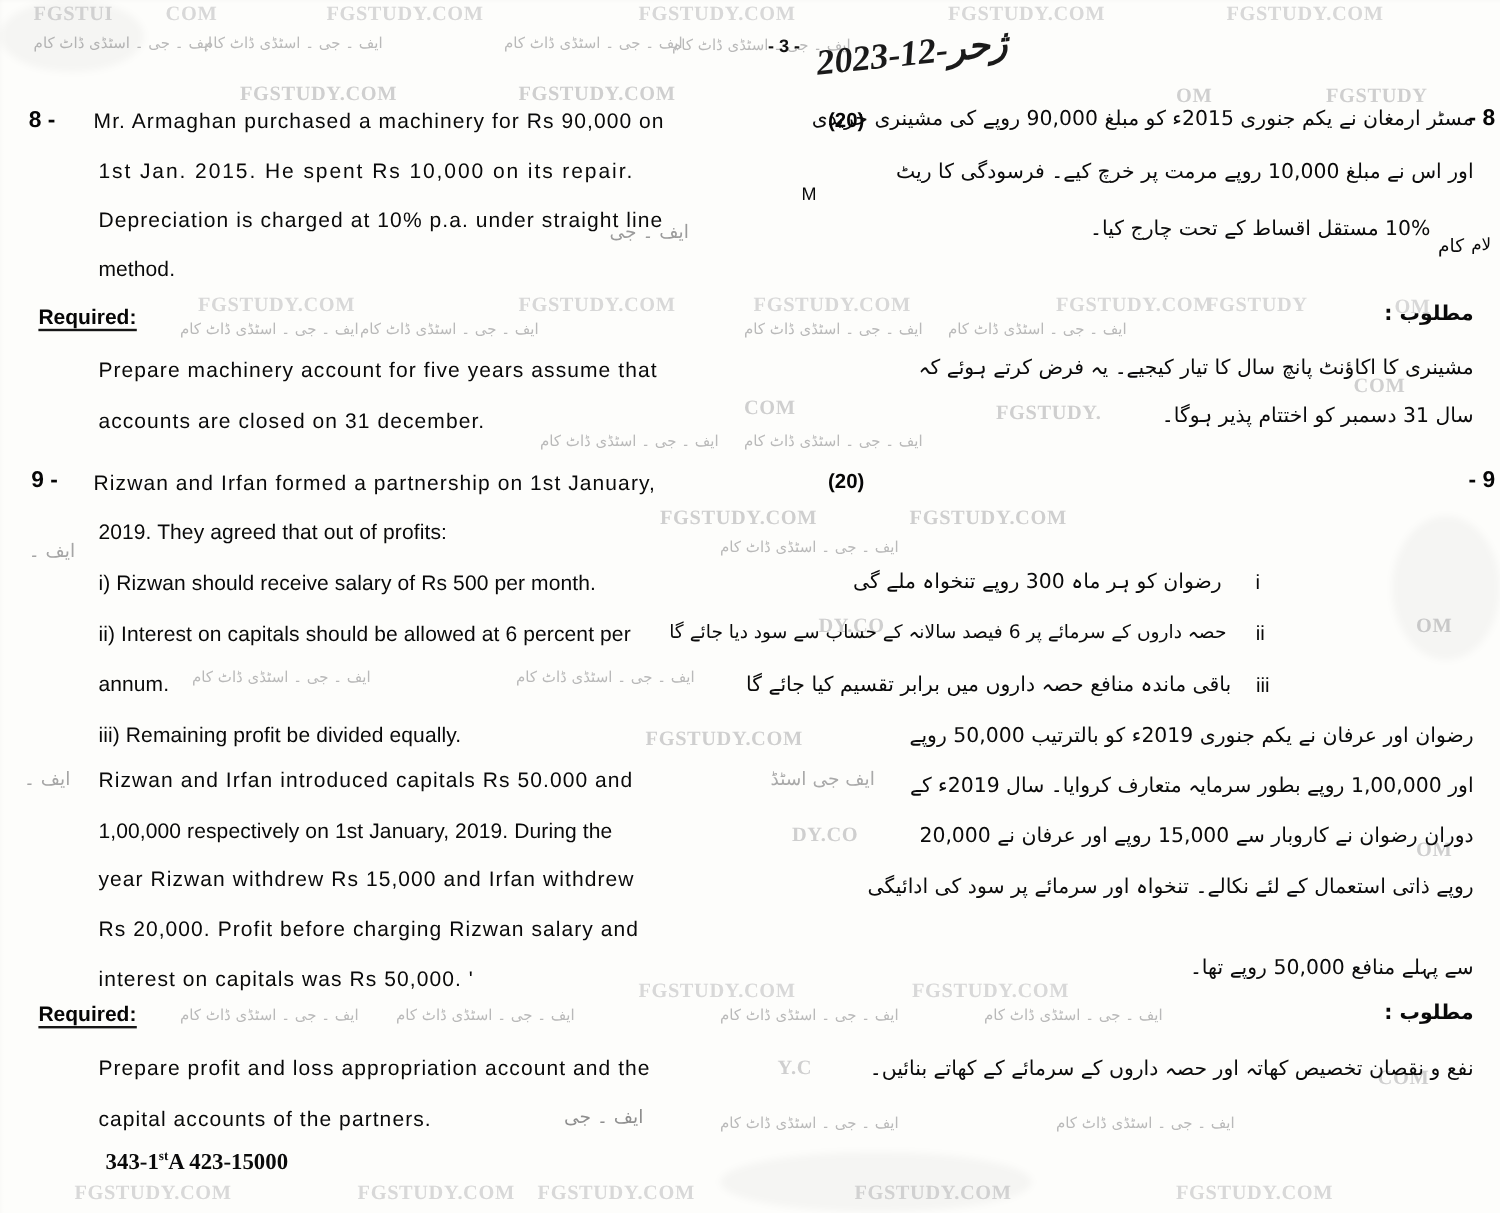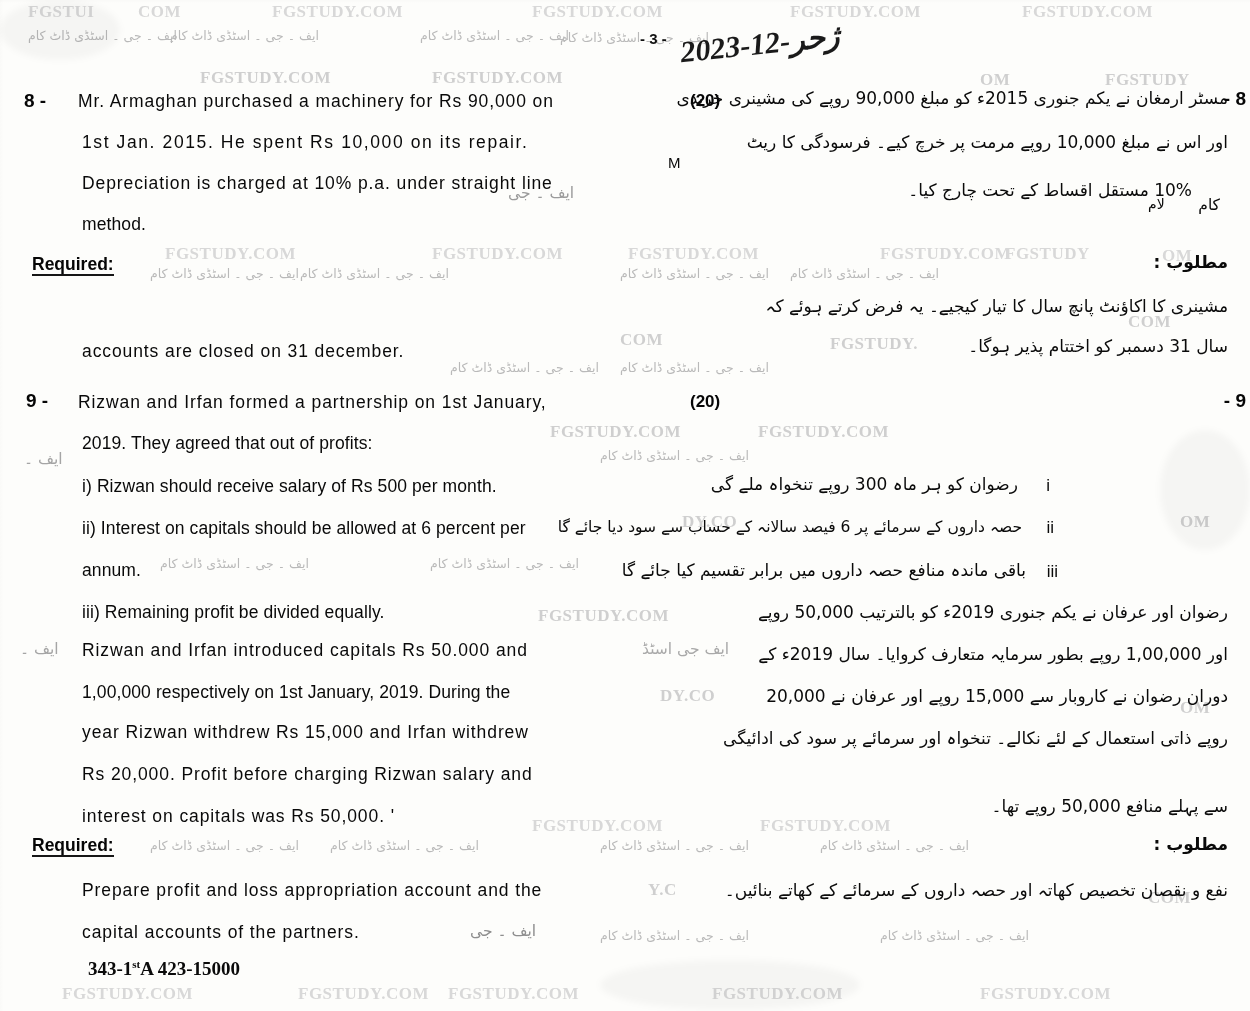--- a/index.html
+++ b/index.html
@@ -227,26 +227,27 @@
 
   <div class="marks" style="left:690px; top:91px;">(20)</div>
 
   <div class="urdu" style="right:22px; top:88px;">مسٹر ارمغان نے یکم جنوری 2015ء کو مبلغ 90,000 روپے کی مشینری خریدی</div>
   <div class="urdu" style="right:22px; top:132px;">اور اس نے مبلغ 10,000 روپے مرمت پر خرچ کیے۔ فرسودگی کا ریٹ</div>
   <div class="urdu" style="right:58px; top:180px;">10% مستقل اقساط کے تحت چارج کیا۔</div>
   <div class="urdu sm" style="right:30px; top:196px;">کام</div>
   <div class="qnum" style="right:4px; top:88px;">- 8</div>
 
   <div class="eng" style="left:668px; top:154px; font-size:15px;">M</div>
-  <div class="urdu sm" style="left:1148px; top:196px; font-size:14px;">لام</div>
+  <div class="urdu sm" style="left:1226px; top:196px; font-size:14px;">لام</div>
   <div class="urdu sm" style="left:508px; top:184px; color:#9b9b9b;">ایف ۔ جی</div>
 
   <div class="reqd" style="left:32px; top:255px;">Required:</div>
   <div class="urdu lbl" style="right:22px; top:252px;">مطلوب :</div>
 
+  <div class="eng sp" style="left:82px; top:298px;">Prepare machinery account for five years assume that</div>
   <div class="eng sp" style="left:82px; top:341px;">accounts are closed on 31 december.</div>
 
   <div class="urdu" style="right:22px; top:296px;">مشینری کا اکاؤنٹ پانچ سال کا تیار کیجیے۔ یہ فرض کرتے ہوئے کہ</div>
   <div class="urdu" style="right:22px; top:336px;">سال 31 دسمبر کو اختتام پذیر ہوگا۔</div>
 
   <div class="qnum" style="left:26px; top:390px;">9 -</div>
   <div class="eng sp" style="left:78px; top:392px;">Rizwan and Irfan formed a partnership on 1st January,</div>
   <div class="eng" style="left:82px; top:433px;">2019. They agreed that out of profits:</div>
   <div class="eng" style="left:82px; top:476px;">i)  Rizwan should receive salary of Rs 500 per month.</div>
   <div class="eng" style="left:82px; top:518px;">ii) Interest on capitals should be allowed at 6 percent per</div>

